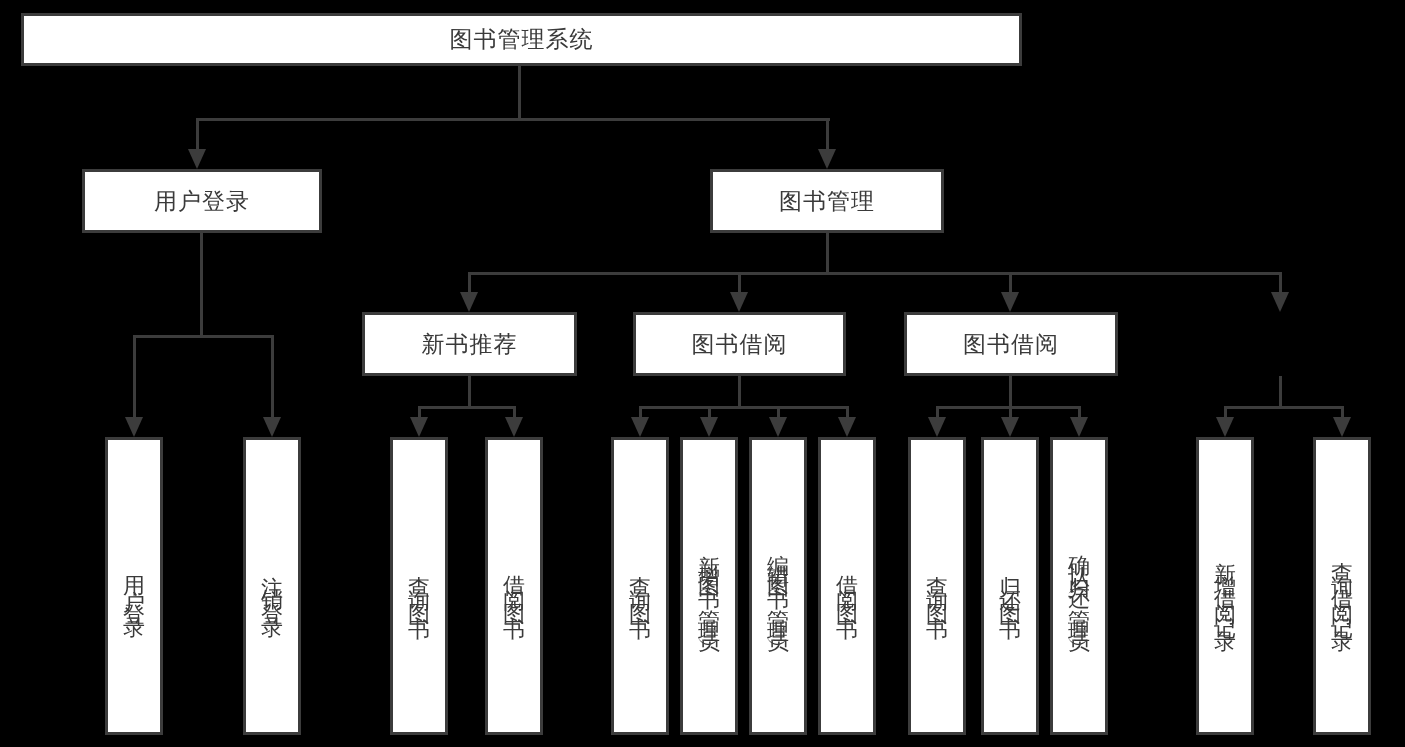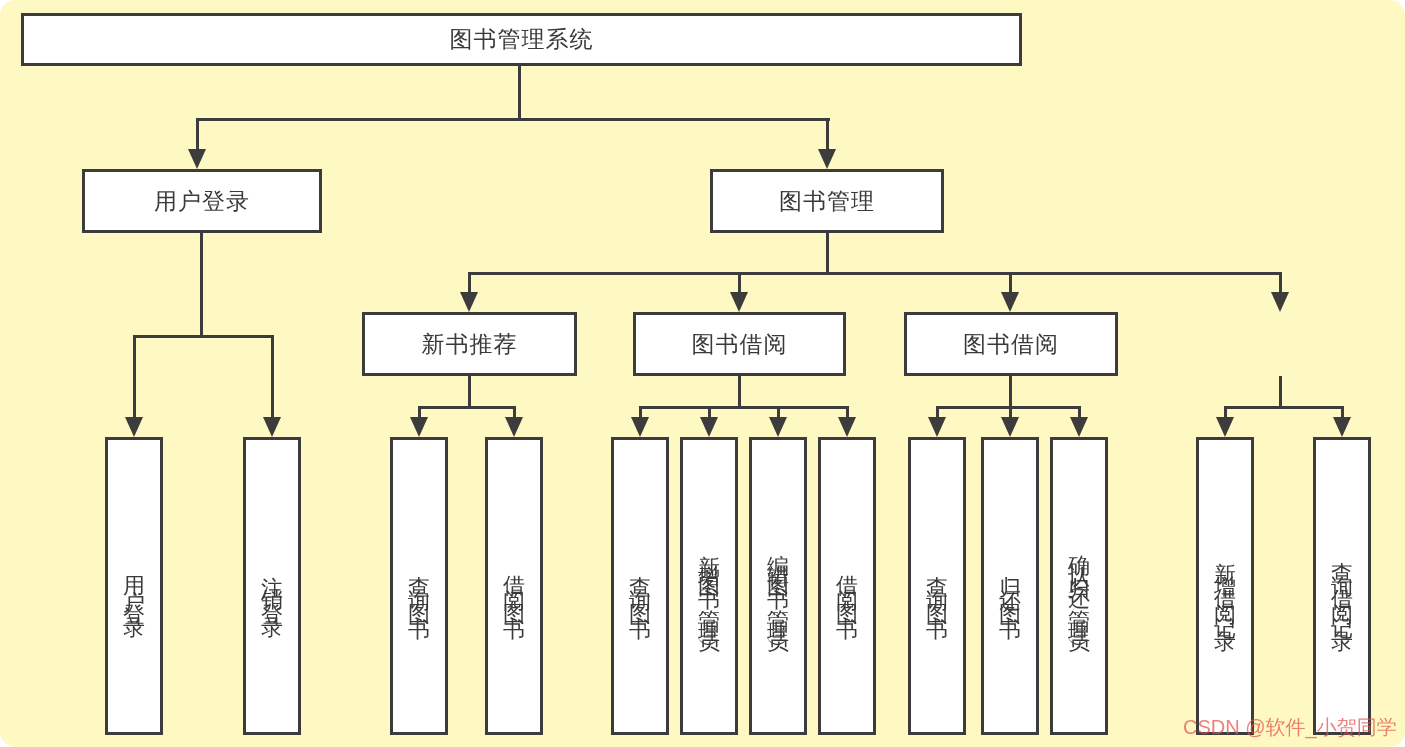--- a/index.html
+++ b/index.html
@@ -1,24 +1,23 @@
 <!DOCTYPE html>
 <html><head>
 <meta charset="utf-8">
 <style>
   html, body { margin: 0; padding: 0; background: #ffffff; }
   .canvas {
     position: relative;
     width: 1405px;
     height: 747px;
-    background: #fef9c3;
+    background: #000000;
     font-family: "Liberation Sans", "DejaVu Sans", sans-serif;
     overflow: hidden;
     color: #3a3a3a;
-    border-radius: 15px;
   }
   .box {
     position: absolute;
     box-sizing: border-box;
     background: #ffffff;
     border: 3px solid #3c3c3c;
     display: flex;
     align-items: center;
     justify-content: center;
     color: #3a3a3a;
@@ -171,15 +170,14 @@
     <span style="letter-spacing:11px;">确认归还（管理员）</span>
   </div>
 
   <div class="box vbox" style="left:1196px; top:437px; width:58px; height:298px;">
     <span>新增借阅记录</span>
   </div>
   <div class="box vbox" style="left:1313px; top:437px; width:58px; height:298px;">
     <span>查询借阅记录</span>
   </div>
 
-  <div class="watermark">CSDN @软件_小贺同学</div>
 
 </div>
 
 </body></html>

